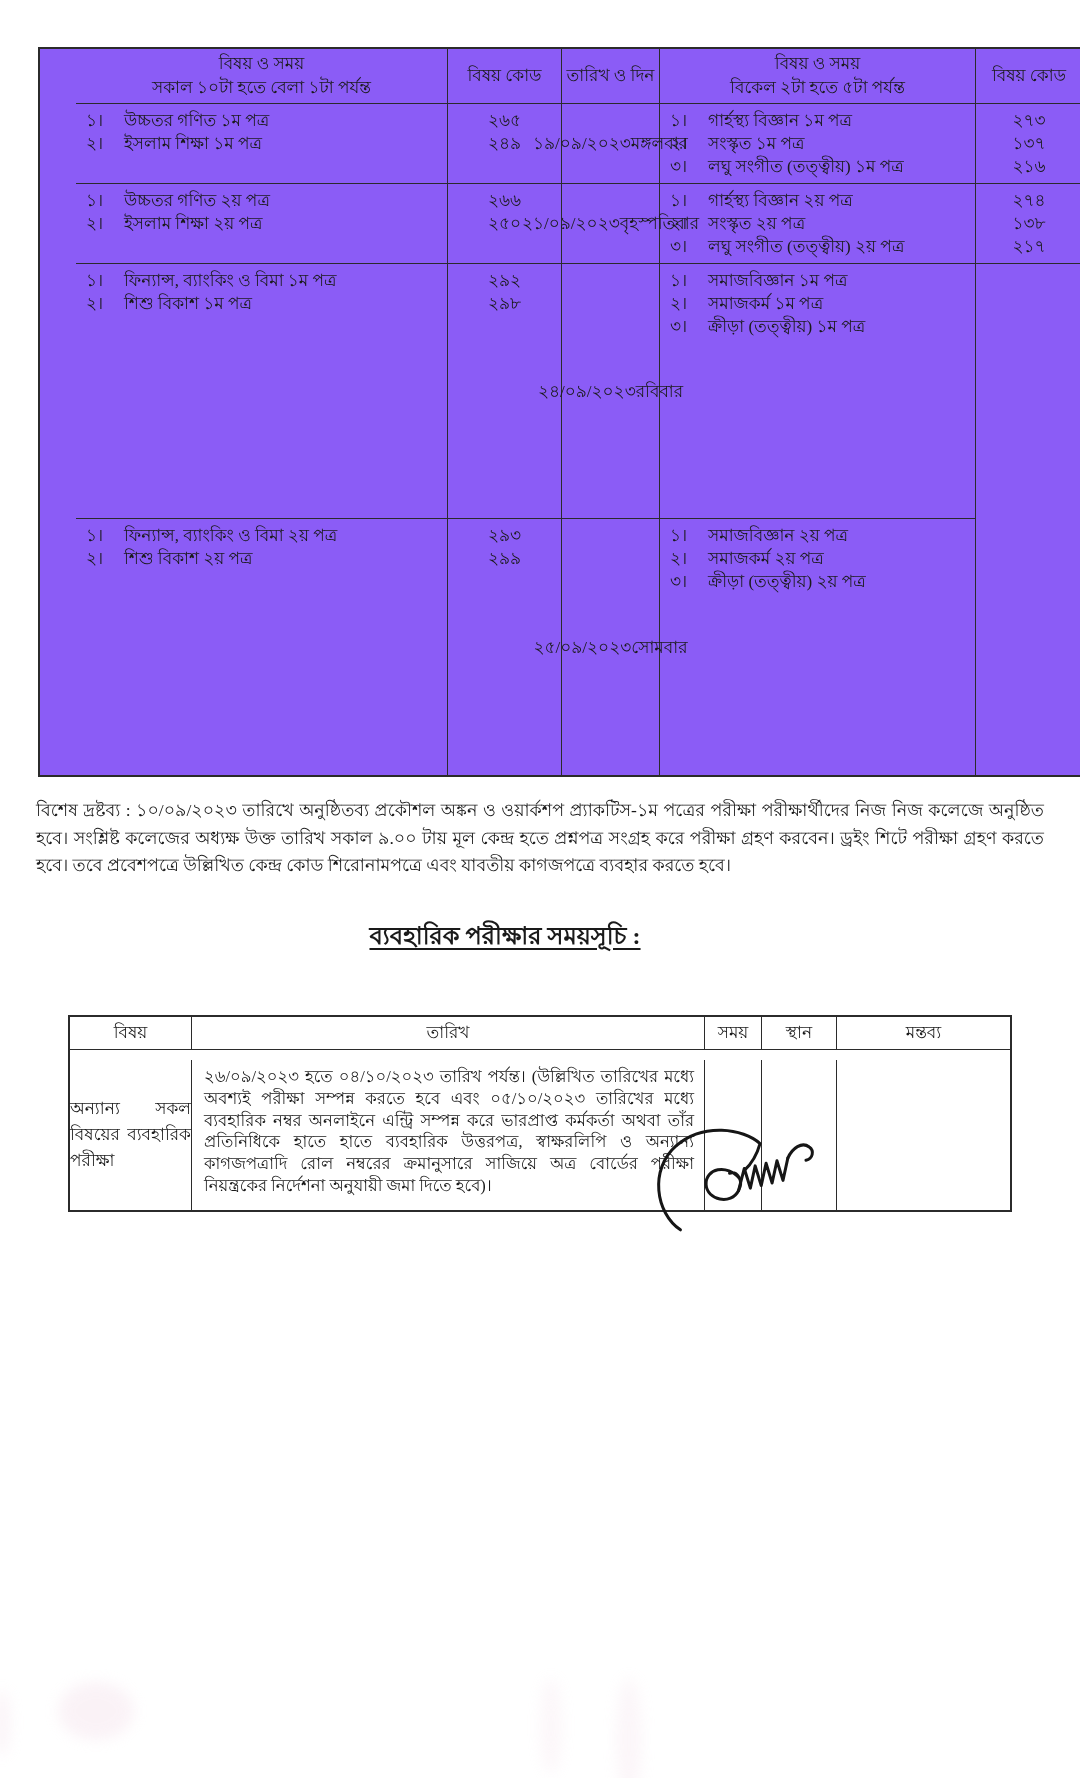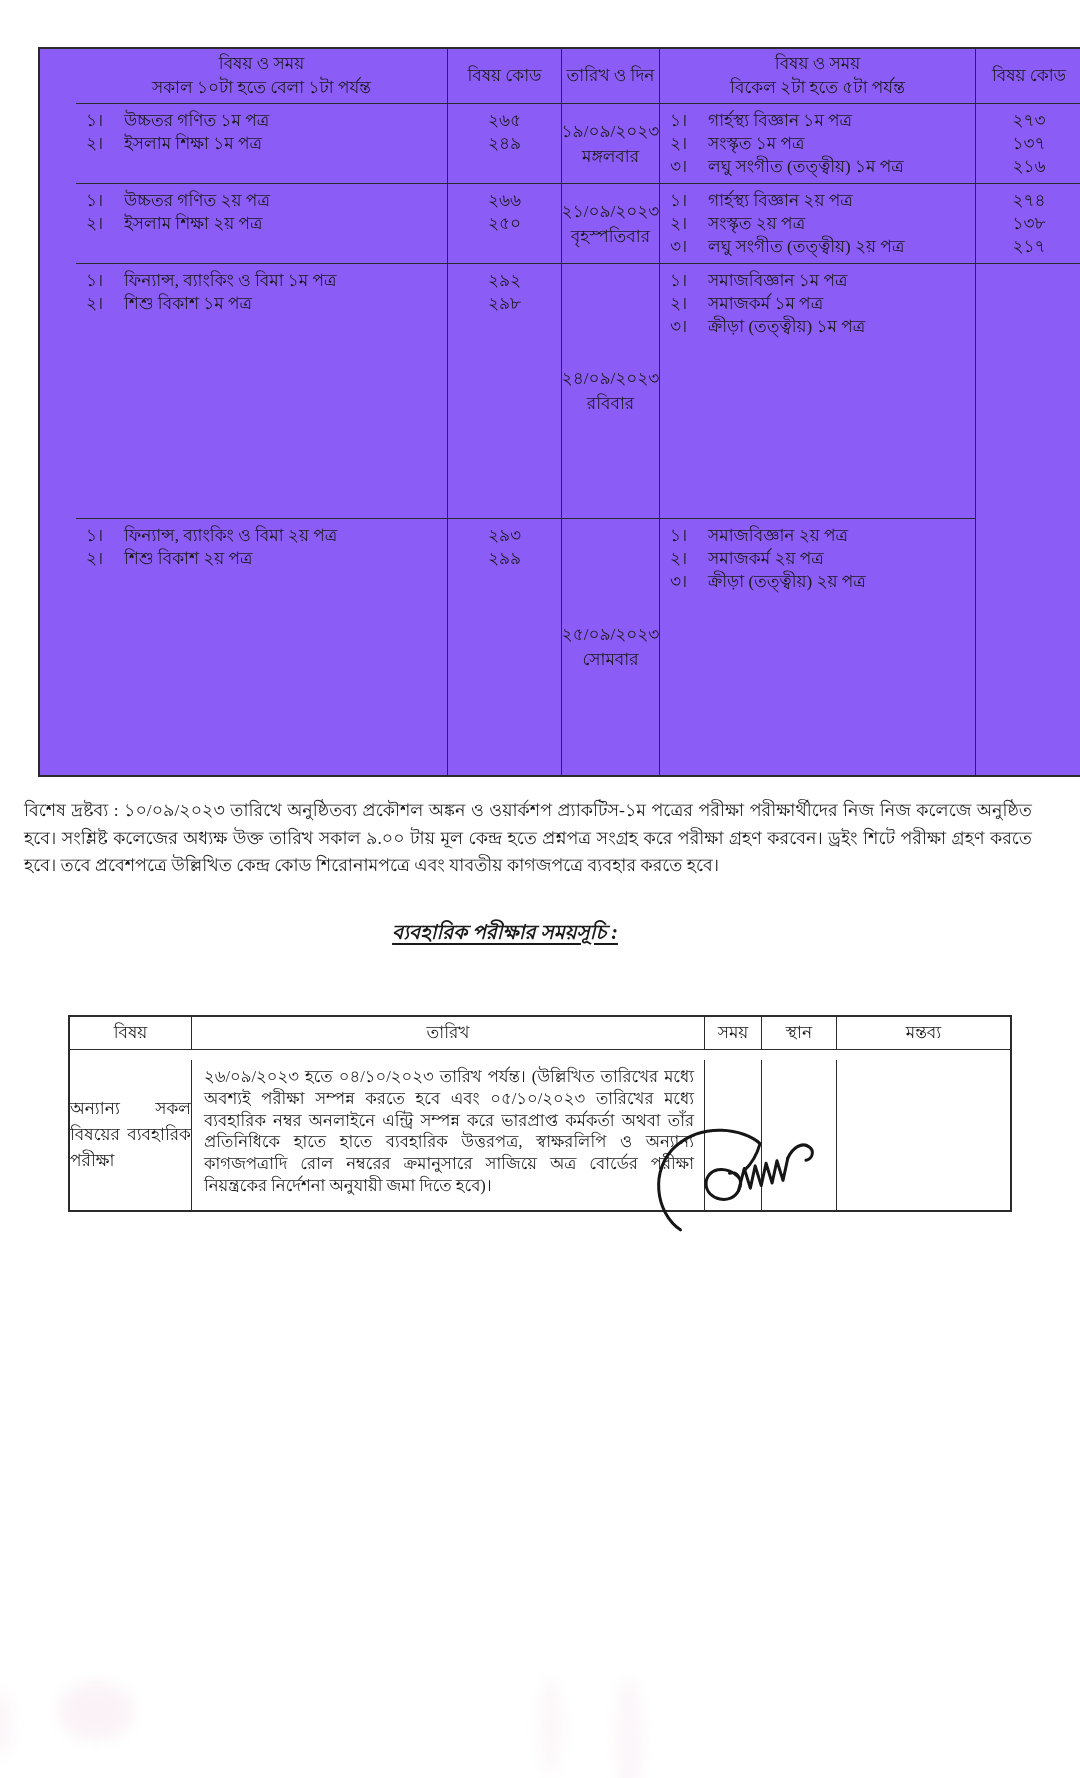--- a/index.html
+++ b/index.html
@@ -25,30 +25,30 @@
   .cell{border-right:1.7px solid #2b2b2b;border-bottom:1.7px solid #2b2b2b;box-sizing:border-box;min-width:0;}
   .cell.c-last{border-right:none;}
   .trow.r-last .cell{border-bottom:none;}
   .hcell{display:flex;align-items:center;justify-content:center;text-align:center;
     white-space:pre-line;font-size:17px;line-height:24px;padding:3px 4px;min-height:54px;font-weight:400;}
   .subjcell{padding:5px 4px 5px 6px;}
   .item{display:grid;grid-template-columns:42px 1fr;font-size:17px;line-height:23px;}
   .item .num{padding-left:4px;}
   .codescell{padding:5px 2px;text-align:center;font-size:17px;line-height:23px;}
   .code-block{white-space:pre-line;}
-  .datecell{display:flex;flex-direction:column;align-items:center;justify-content:center;
+  .datecell{display:flex;flex-direction:row;align-items:center;justify-content:center;
     text-align:center;font-size:17px;line-height:25px;padding:2px;}
 
   
-  .note{position:absolute;left:24px;top:797px;width:1008px;font-size:17.5px;line-height:27.5px;
+  .note{position:absolute;left:36px;top:797px;width:1008px;font-size:17.5px;line-height:27.5px;
     text-align:justify;}
 
   
   .pheading{position:absolute;left:0;top:917px;width:1010px;text-align:center;
-    font-size:20px;font-weight:bold;font-style:italic;}
+    font-size:24px;font-weight:bold;}
   .pheading span{text-decoration:underline;text-underline-offset:4px;}
   .ptbl{position:absolute;left:68px;top:1015px;width:940px;border:2px solid #2b2b2b;background:#fff;}
   .ptrow{display:grid;grid-template-columns:122px 513px 57px 75px 173px;}
   .pcell{border-right:1.7px solid #2b2b2b;border-bottom:1.7px solid #2b2b2b;box-sizing:border-box;min-width:0;}
   .pcell.c-last{border-right:none;}
   .ptrow.r-last .pcell{border-bottom:none;margin-top:10px;}
   .phead{display:flex;align-items:center;justify-content:center;font-size:17px;min-height:30px;padding:2px;}
   .psubj{display:flex;align-items:center;padding:6px 0;min-height:150px;}
   .psubj div{font-size:17px;line-height:26px;text-align:justify;text-align-last:justify;width:100%;}
   .pdate{padding:6px 10px 8px 12px;font-size:16.5px;line-height:21.8px;text-align:justify;}

